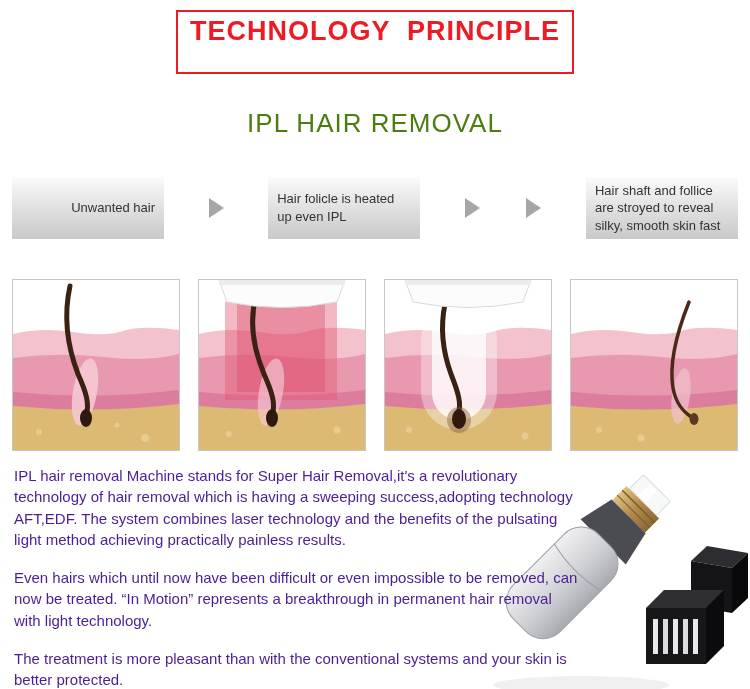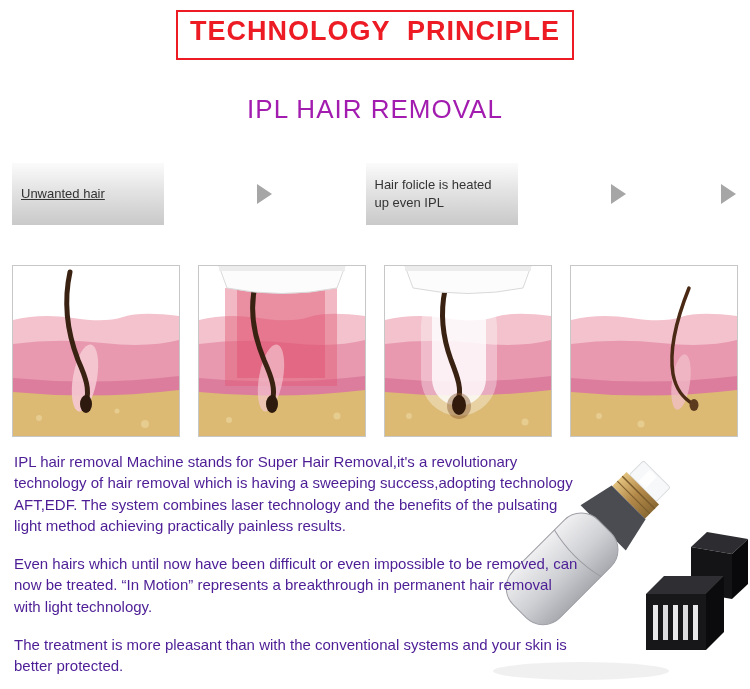--- a/index.html
+++ b/index.html
@@ -3,38 +3,38 @@
 <meta charset="utf-8">
 <style>
   html,body{margin:0;padding:0;}
   body{
     width:750px;height:689px;position:relative;overflow:hidden;
     background:#ffffff;font-family:"Liberation Sans",sans-serif;
   }
   
   .title-box{
     width:398px;margin:10px auto 0;border:2px solid #ed1c24;
-    text-align:center;padding:4px 0 11px;box-sizing:border-box;
+    text-align:center;padding:4px 0 25px;box-sizing:border-box;
   }
   .title-text{
     color:#ed1c24;font-size:27px;font-weight:bold;letter-spacing:1px;white-space:pre;
   }
   .subtitle{
-    text-align:center;font-size:26px;color:#a21caf;font-weight:400;
+    text-align:center;font-size:26px;color:#4d7c0f;font-weight:400;
     letter-spacing:1px;margin:34px 0 38px;
   }
   
   .flow-row{display:flex;align-items:center;justify-content:space-between;padding:0 12px;}
   .flow-step{
     width:152px;height:62px;box-sizing:border-box;padding:4px 9px;
     background:linear-gradient(180deg,#fbfbfb 0%,#e3e3e3 45%,#c9c9c9 100%);
     display:flex;align-items:center;font-size:13px;color:#333;line-height:1.35;
     text-align:left;
   }
-  .flow-step.center{justify-content:flex-start;text-align:center;text-decoration:underline;}
+  .flow-step.center{justify-content:flex-end;text-align:center;}
   .flow-arrow{
     width:0;height:0;flex:0 0 auto;
     border-top:10px solid transparent;border-bottom:10px solid transparent;
     border-left:15px solid #a6a6a6;margin:0 2px;
   }
   
   .panels-row{display:flex;justify-content:space-between;padding:0 12px;margin-top:40px;}
   .panel{
     width:168px;height:172px;border:1px solid #c7c7c7;box-sizing:border-box;background:#fff;
   }
@@ -58,20 +58,23 @@
 <div class="flow-row">
   <div class="flow-step center">
     <span>Unwanted hair</span>
   </div>
   <div class="flow-arrow"></div>
   <div class="flow-step">
     <span>Hair folicle is heated up even IPL</span>
   </div>
   <div class="flow-arrow"></div>
   <div class="flow-arrow"></div>
+  <div class="flow-step">
+    <span>Hair shaft and follice are stroyed to reveal silky, smooth skin fast</span>
+  </div>
 </div>
 
 <div class="panels-row">
 
   <div class="panel">
     <svg viewBox="0 0 166 170" preserveAspectRatio="none">
       <rect width="166" height="170" fill="#ffffff"></rect>
       <g>
         <path d="M0,54 Q28,47 60,52 T110,51 T166,50 L166,170 L0,170 Z" fill="#f3c2cd"></path>
         <path d="M0,78 Q45,72 90,77 T166,74 L166,170 L0,170 Z" fill="#e899af"></path>

